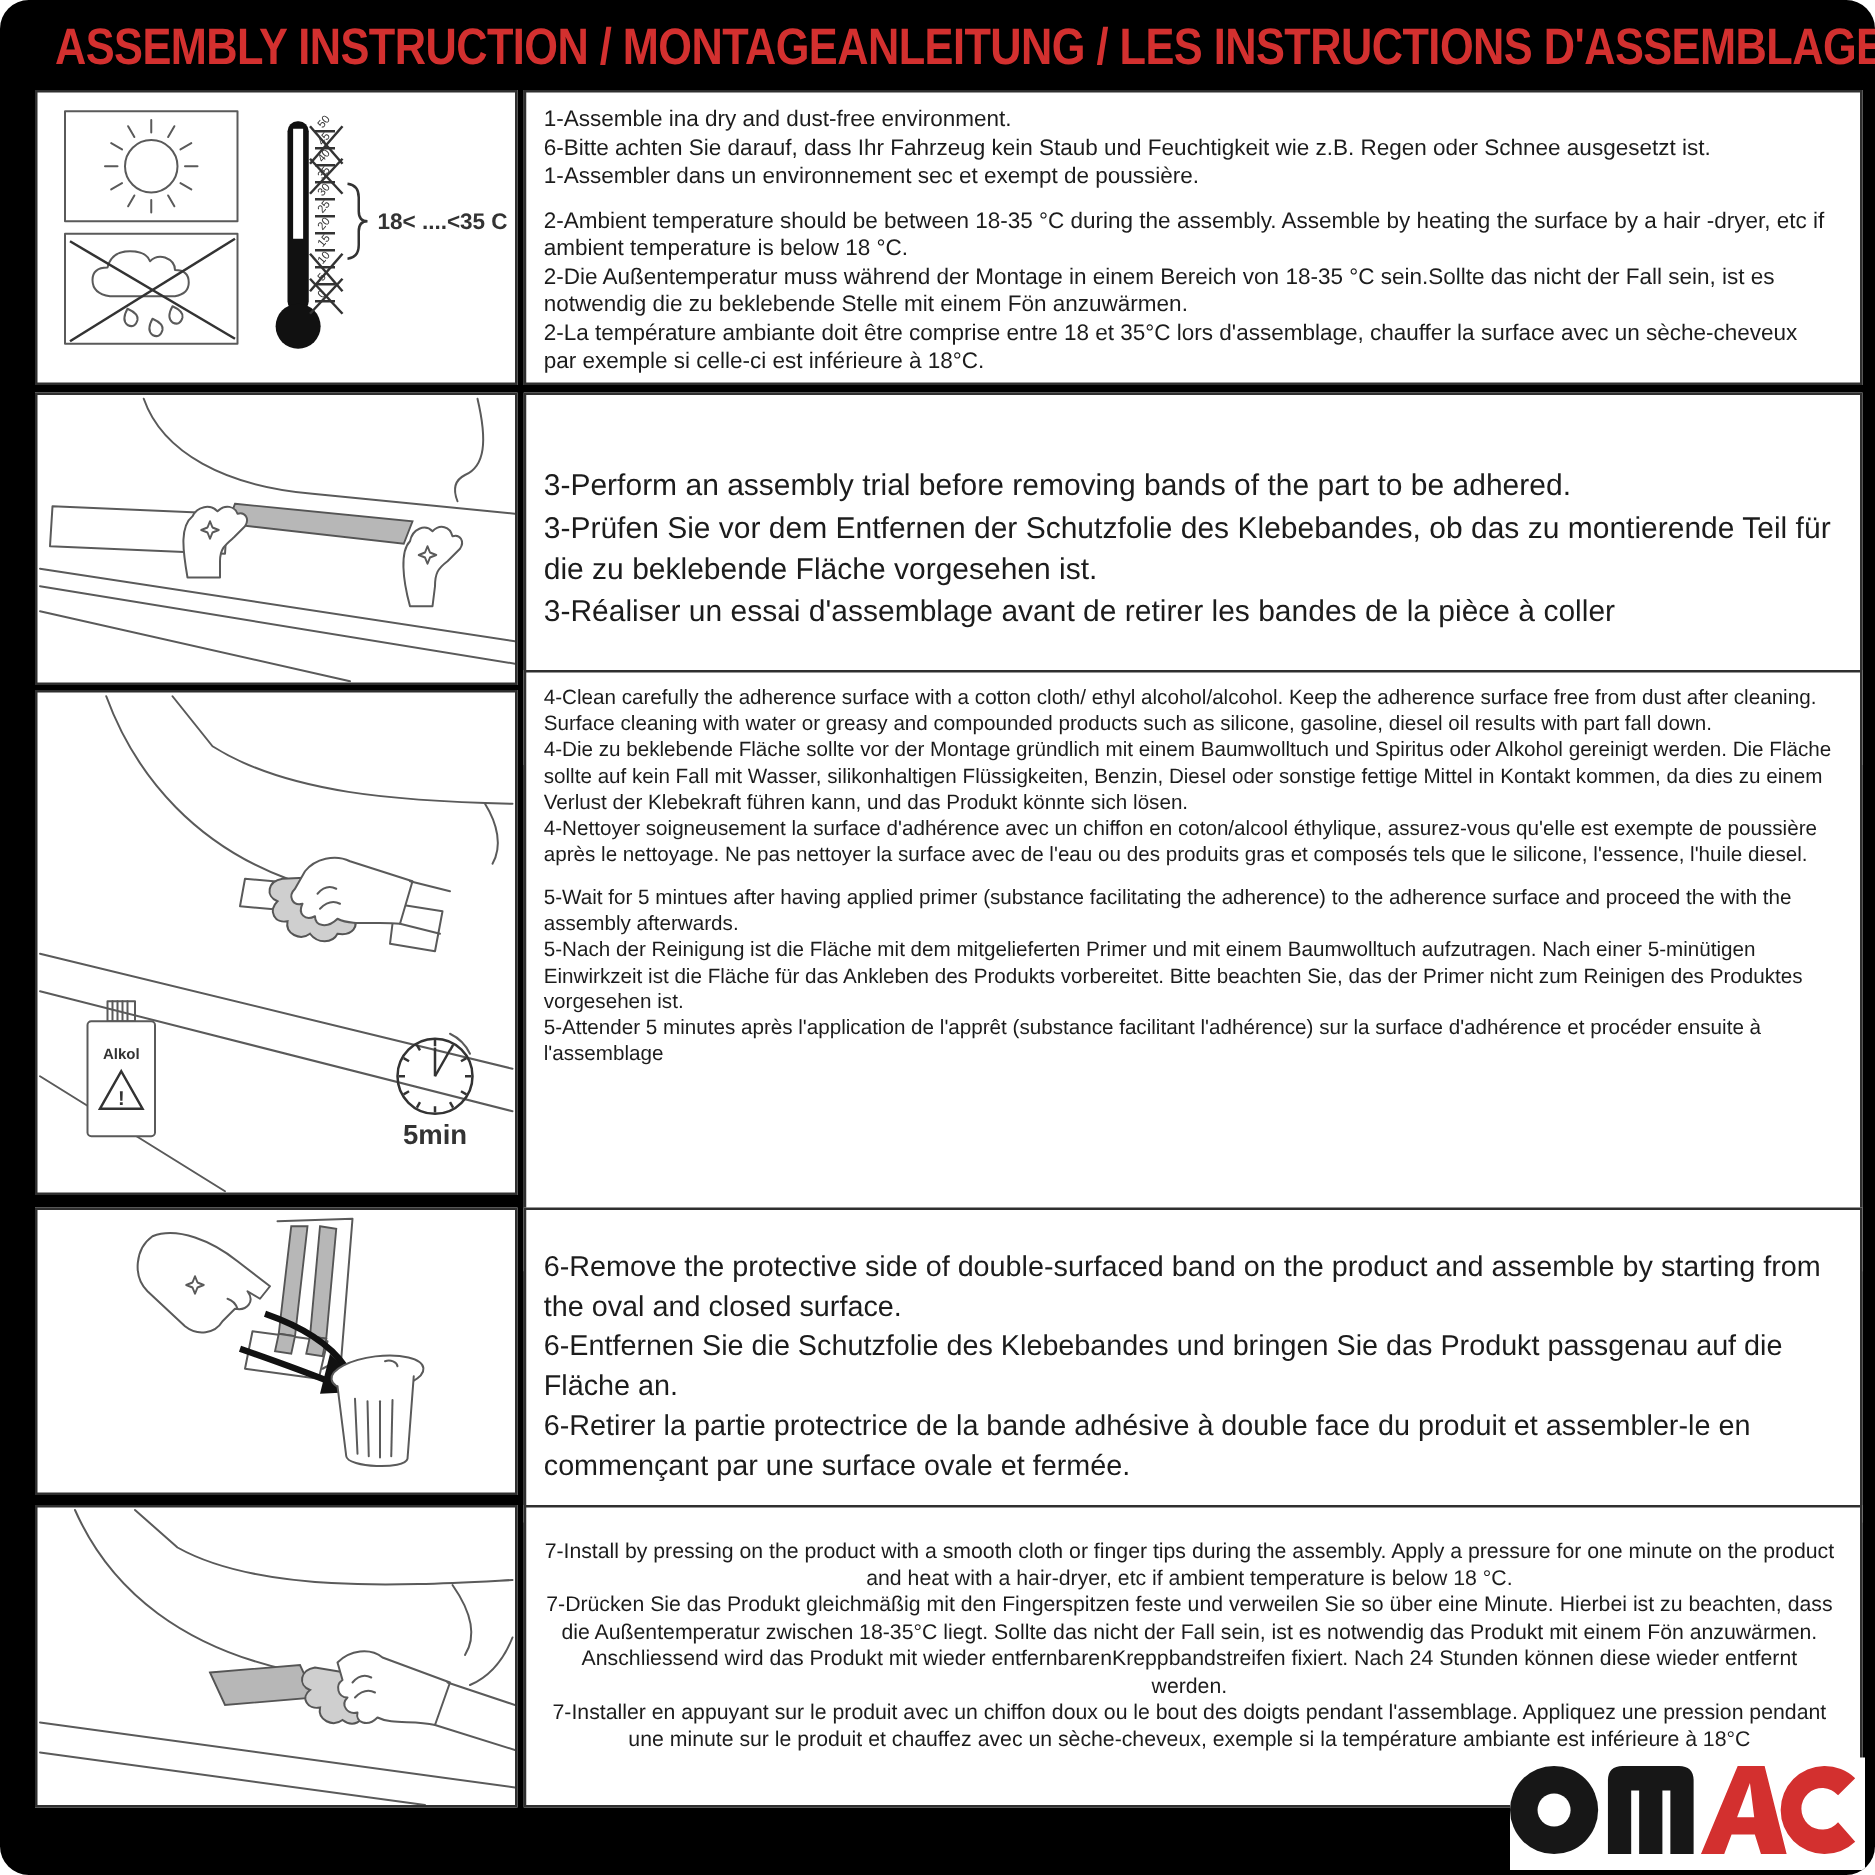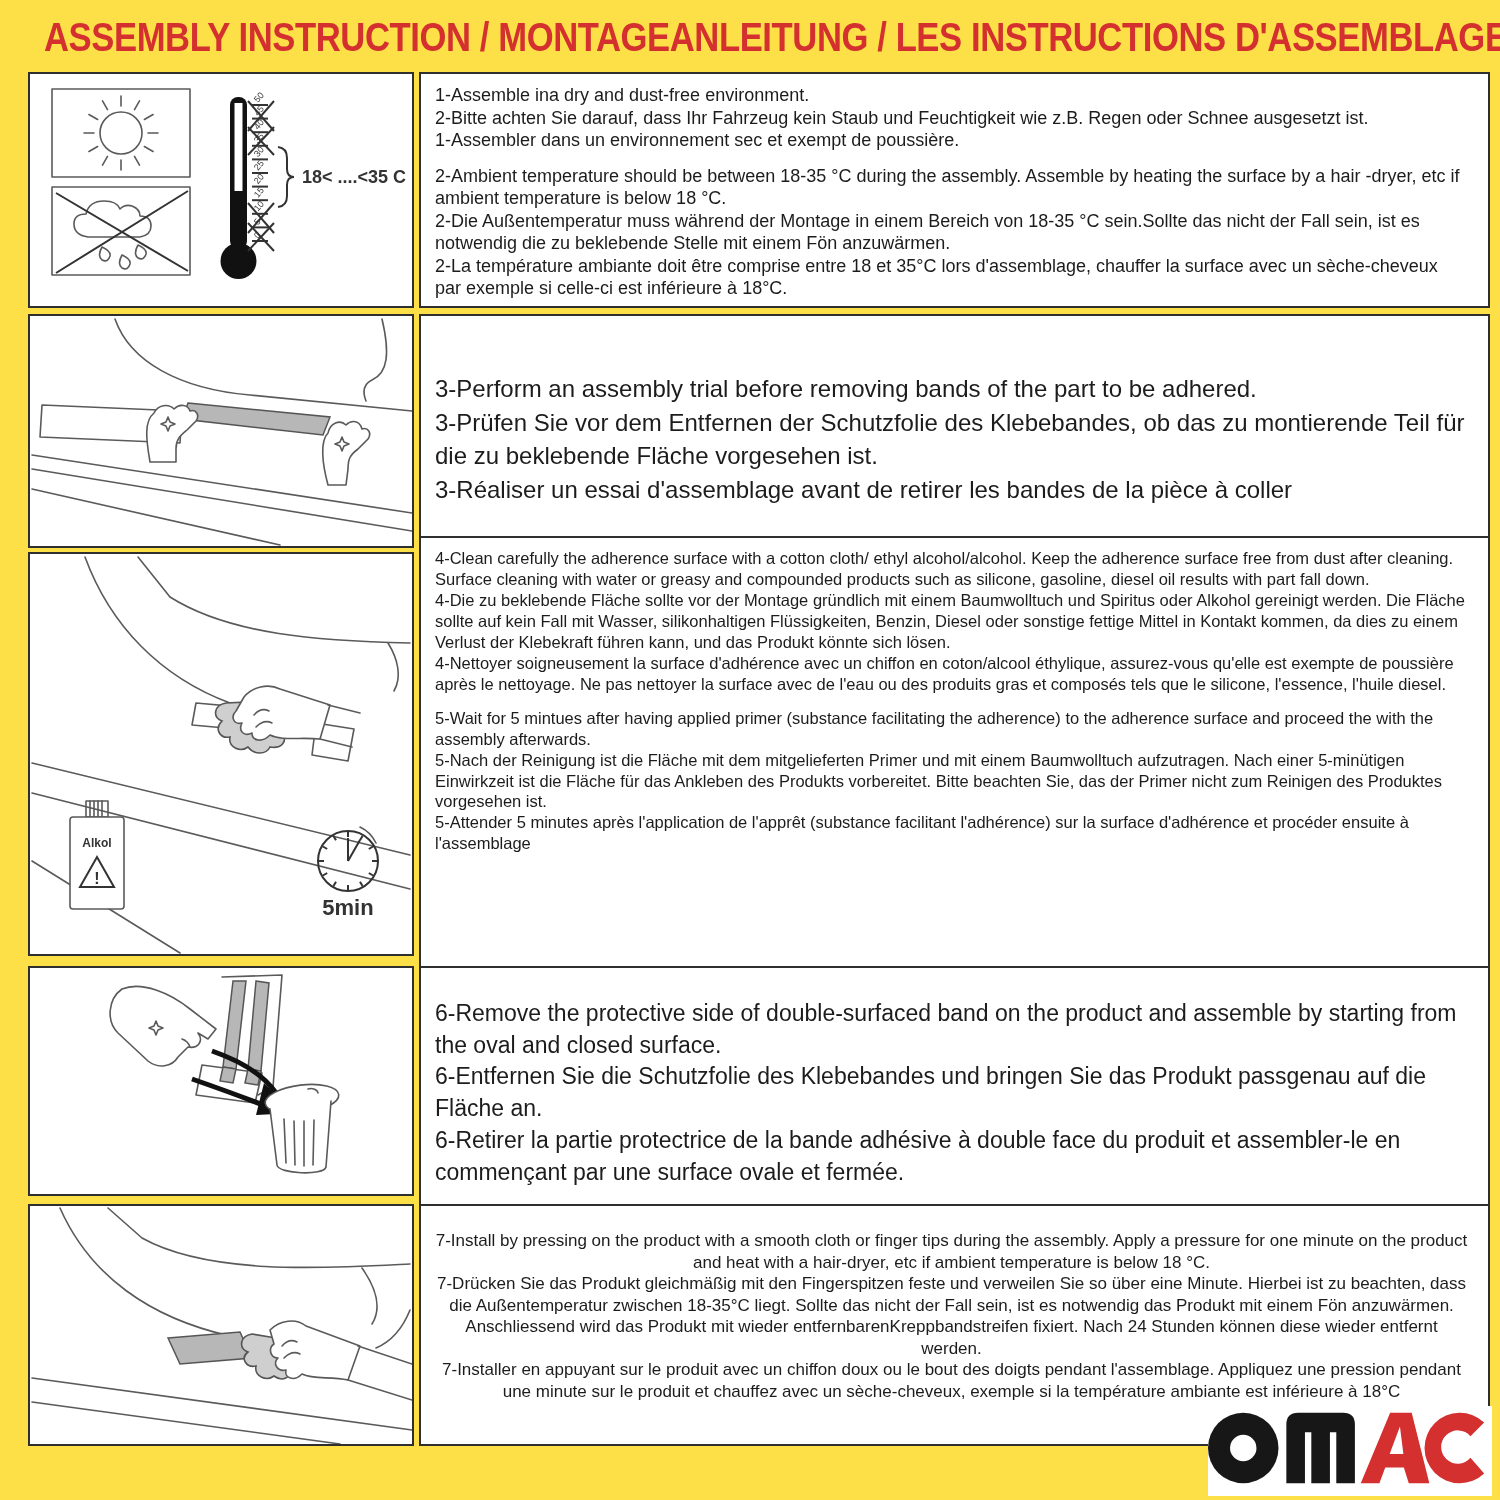--- a/index.html
+++ b/index.html
@@ -1,17 +1,17 @@
 <!DOCTYPE html>
 <html><head>
 <meta charset="utf-8">
 <style>
   html,body{margin:0;padding:0;background:#fff;}
-  #page{position:relative;width:1500px;height:1500px;background:#fde047;overflow:hidden;
-        font-family:"Liberation Sans",sans-serif;color:#1c1c1c;}
+  #page{position:relative;width:1500px;height:1500px;background:#000000;overflow:hidden;
+        font-family:"Liberation Sans",sans-serif;color:#1c1c1c;border-radius:23px;}
   #title{position:absolute;left:44px;top:14px;font-size:41px;font-weight:bold;color:#d3302f;
          white-space:nowrap;transform:scaleX(0.845);transform-origin:left top;letter-spacing:-0.5px;}
   .lbox{position:absolute;left:28px;width:386px;border:2px solid #2f2f2f;background:#fff;box-sizing:border-box;}
   .rbox{position:absolute;left:419px;width:1071px;border:2px solid #2f2f2f;background:#fff;
         box-sizing:border-box;padding:10px 20px 8px 14px;overflow:hidden;}
   .lbox svg{display:block;width:100%;height:100%;}
   p{margin:0;}
   .gap{margin-top:13px;}
   .b{font-weight:normal;}
   .s1 p{font-size:18px;line-height:1.25;}
@@ -112,21 +112,21 @@
             <line x1="244" y1="148" x2="218" y2="176"></line>
         </g>
         <path class="dark" stroke-width="2.4" d="M 248,72 Q 257,73 257,83 L 257,94 Q 257,102 264,102 Q 257,102 257,110 L 257,121 Q 257,131 248,132"></path>
         <text x="272" y="108" font-size="18" font-weight="600" fill="#222">18&lt; ....&lt;35 C</text>
       </g>
     </svg>
   </div>
 
   <div class="rbox s1" style="top:72px;height:236px;">
     <p class="b">1-Assemble ina dry and dust-free environment.</p>
-    <p>2-Bitte achten Sie darauf, dass Ihr Fahrzeug kein Staub und Feuchtigkeit wie z.B. Regen oder Schnee ausgesetzt ist.</p>
+    <p>6-Bitte achten Sie darauf, dass Ihr Fahrzeug kein Staub und Feuchtigkeit wie z.B. Regen oder Schnee ausgesetzt ist.</p>
     <p>1-Assembler dans un environnement sec et exempt de poussière.</p>
     <p class="b gap">2-Ambient temperature should be between 18-35 °C  during the assembly. Assemble by heating the surface by a hair -dryer, etc if ambient temperature is below 18 °C.</p>
     <p>2-Die Außentemperatur muss während der Montage in einem Bereich von 18-35 °C  sein.Sollte das nicht der Fall sein, ist es notwendig die zu beklebende Stelle mit einem Fön anzuwärmen.</p>
     <p>2-La température ambiante doit être comprise entre 18 et 35°C lors d'assemblage, chauffer la surface avec un sèche-cheveux par exemple si celle-ci est inférieure à 18°C.</p>
   </div>
 
   <div class="lbox" style="top:314px;height:234px;">
     <svg viewBox="0 0 382 228">
       <path class="thin" d="M 85,2 C 100,45 150,72 220,78 L 382,94"></path>
       <path class="thin" d="M 352,2 C 360,36 358,56 342,63 C 334,67 332,74 336,84"></path>

